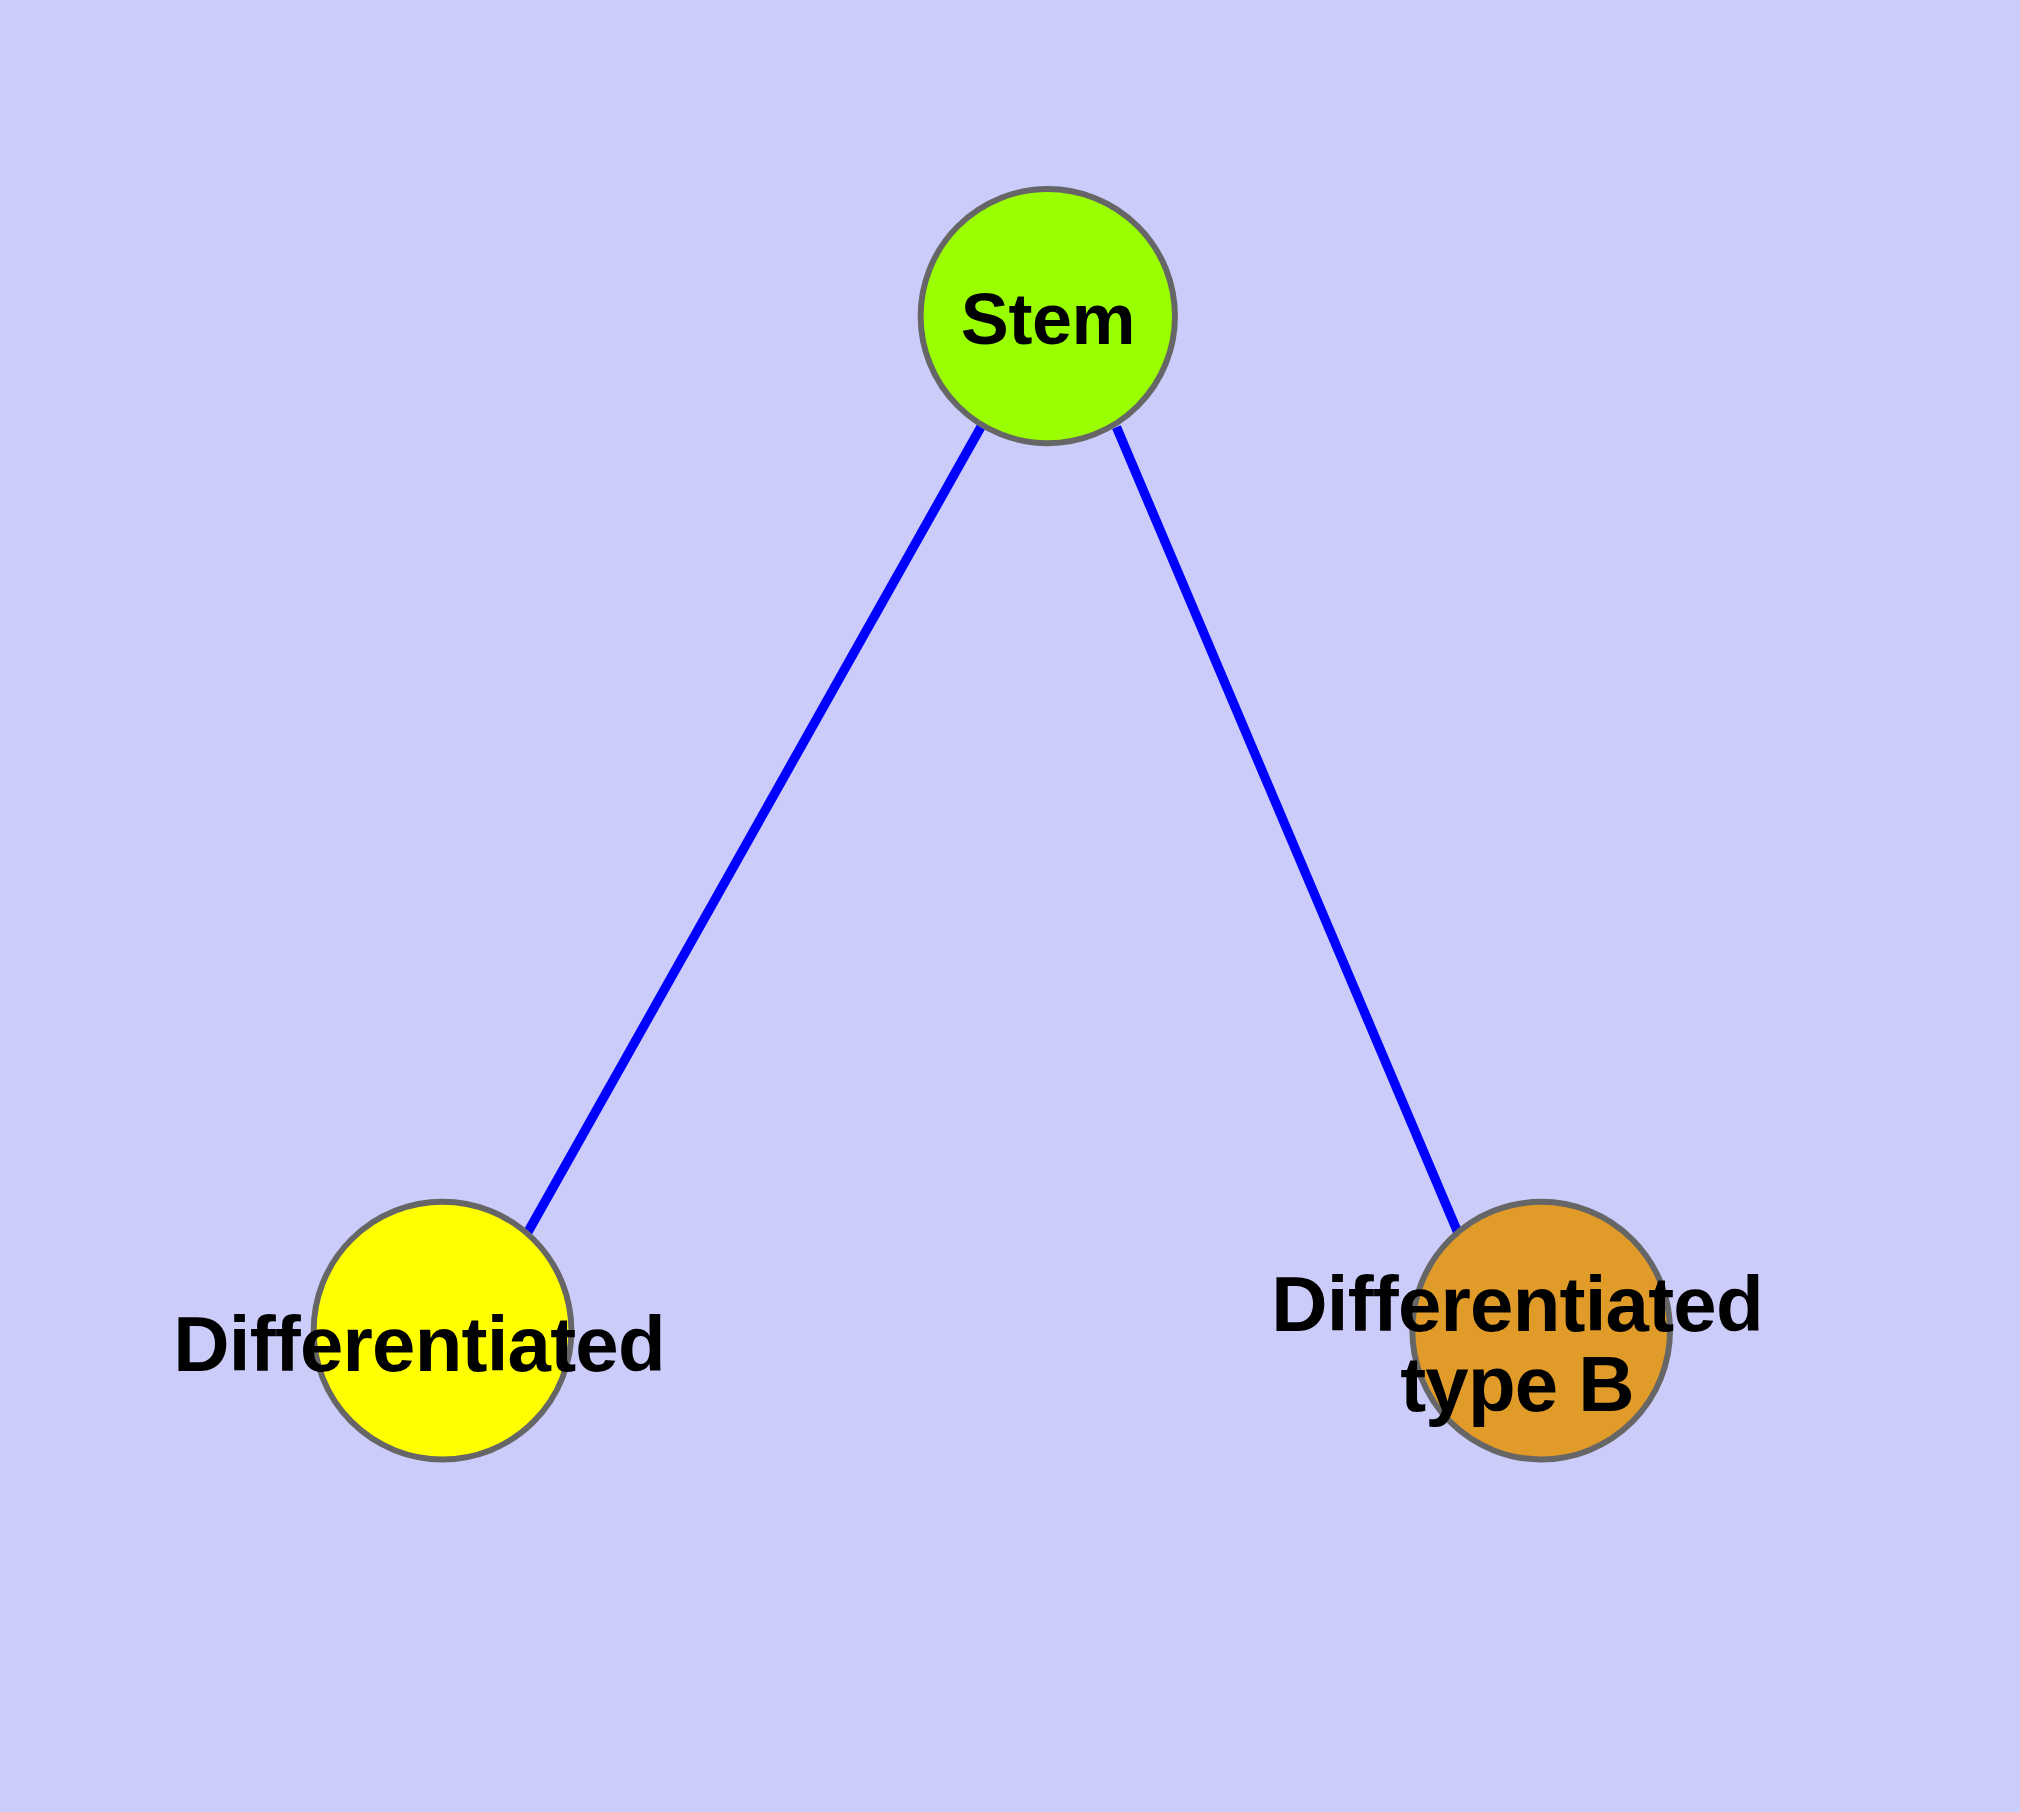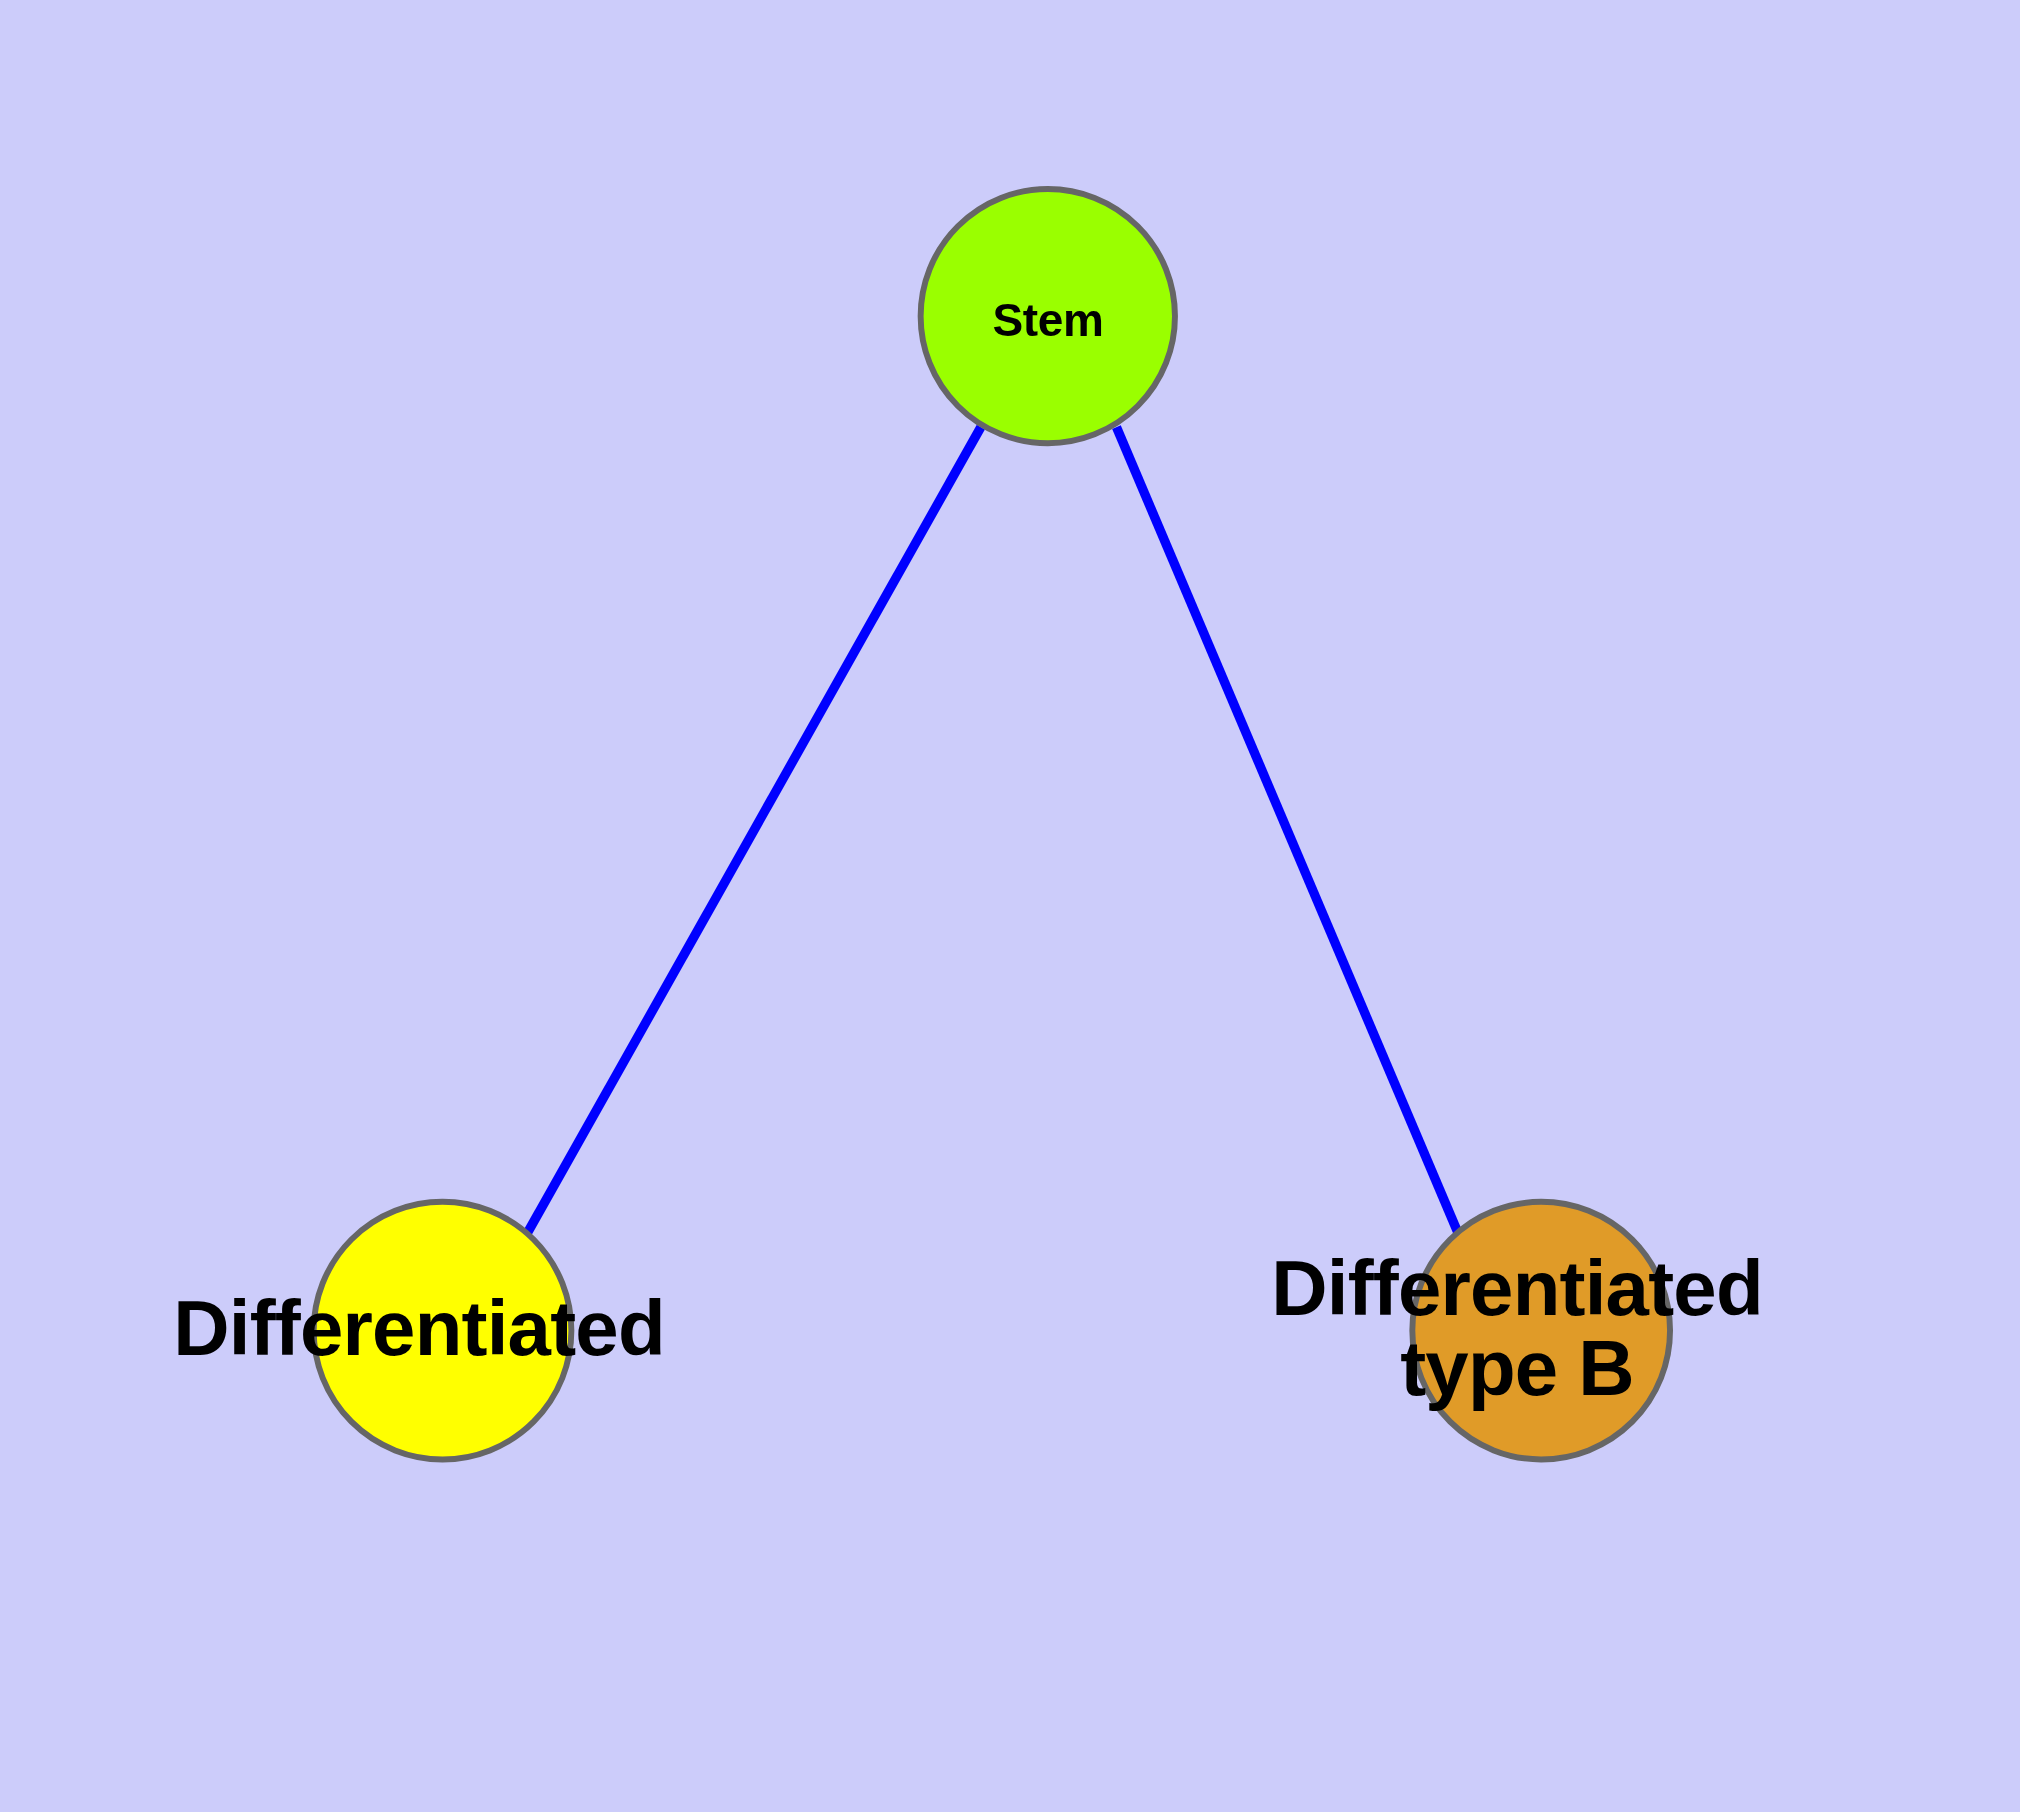--- a/index.html
+++ b/index.html
@@ -27,26 +27,27 @@
     color: #000000;
     font-weight: bold;
     font-family: "Liberation Sans", "DejaVu Sans", sans-serif;
     text-align: center;
     line-height: 1.02;
     white-space: pre;
     pointer-events: none;
     transform: translate(-50%, -50%);
   }
   .label-stem {
-    font-size: 46px;
+    font-size: 72px;
     letter-spacing: -0.4px;
   }
   .label-diff {
     font-size: 78px;
     letter-spacing: -0.8px;
+    margin-top: 16px;
   }
 </style>
 </head>
 <body>
 
 <div id="canvas" style="width: 2021px; height: 1812px; background: rgb(204, 204, 250);">
 
   <svg id="graph-svg" viewBox="0 0 2384 2138" preserveAspectRatio="none" aria-hidden="true" style="width: 2021px; height: 1812px;">
     <rect id="bg-rect" x="0" y="0" width="2384" height="2138" fill="#ccccfa"></rect>
     <g id="edges-layer">

